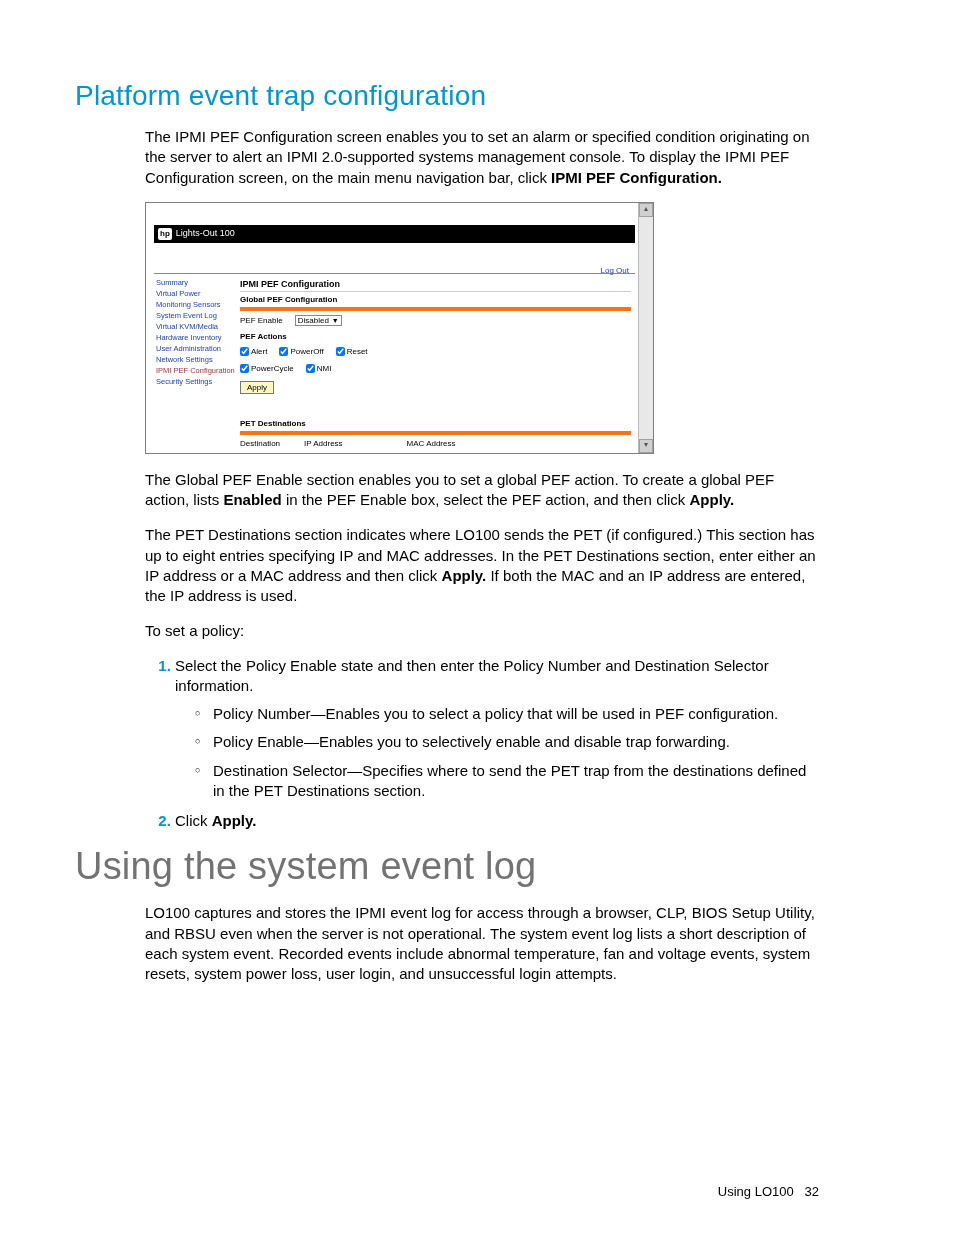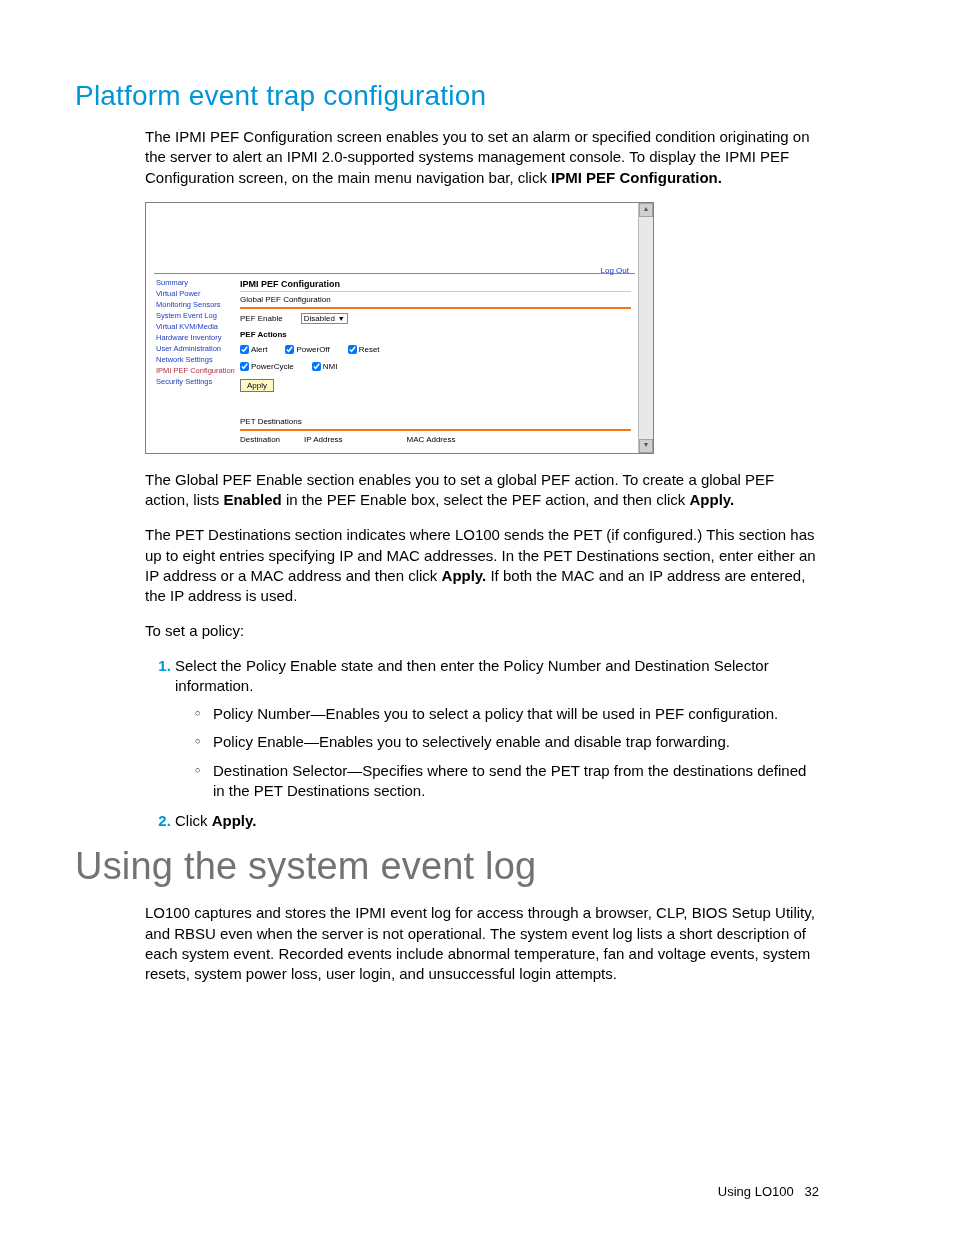--- a/index.html
+++ b/index.html
@@ -131,29 +131,29 @@
     font-size: 8px;
     padding: 2px 4px;
   }
   .ss-main .panel-title {
     font-weight: bold;
     font-size: 9px;
     border-bottom: 1px solid #ccc;
     padding: 2px 0;
   }
   .ss-main .panel-subtitle {
-    font-weight: normal;
-    font-size: 8px;
-    border-bottom: 2px solid #f97316;
+    font-weight: bold;
+    font-size: 8px;
+    border-bottom: 4px solid #f97316;
     padding: 3px 0;
   }
   .ss-main .row {
     display: flex;
     align-items: center;
-    gap: 18px;
+    gap: 12px;
     padding: 4px 0;
   }
   .ss-select {
     border: 1px solid #888;
     font-size: 8px;
     padding: 0 2px;
     background: #fff;
     display: inline-flex;
     align-items: center;
   }
@@ -226,20 +226,26 @@
   <p class="body-text">
     <span>The IPMI PEF Configuration screen enables you to set an alarm or specified condition originating on the server to alert an IPMI 2.0-supported systems management console. To display the IPMI PEF Configuration screen, on the main menu navigation bar, click </span><span class="bold">IPMI PEF Configuration.</span>
   </p>
 
   <div class="screenshot-wrap">
     <div class="ss-scrollbar">
       <div class="ss-sb-btn" style="top:0">▴</div>
       <div class="ss-sb-btn" style="bottom:0">▾</div>
     </div>
 
+    <div class="ss-topband">
+      <span class="ss-hplogo">hp</span>
+      <span class="ss-appname">
+        <span>Lights-Out 100</span>
+      </span>
+    </div>
 
     <div class="ss-linkrow">
       <a href="#">Log Out</a>
     </div>
 
     <div class="ss-body">
       <div class="ss-sidebar">
         <div class="nav-item">Summary</div>
         <div class="nav-item">Virtual Power</div>
         <div class="nav-item">Monitoring Sensors</div>

